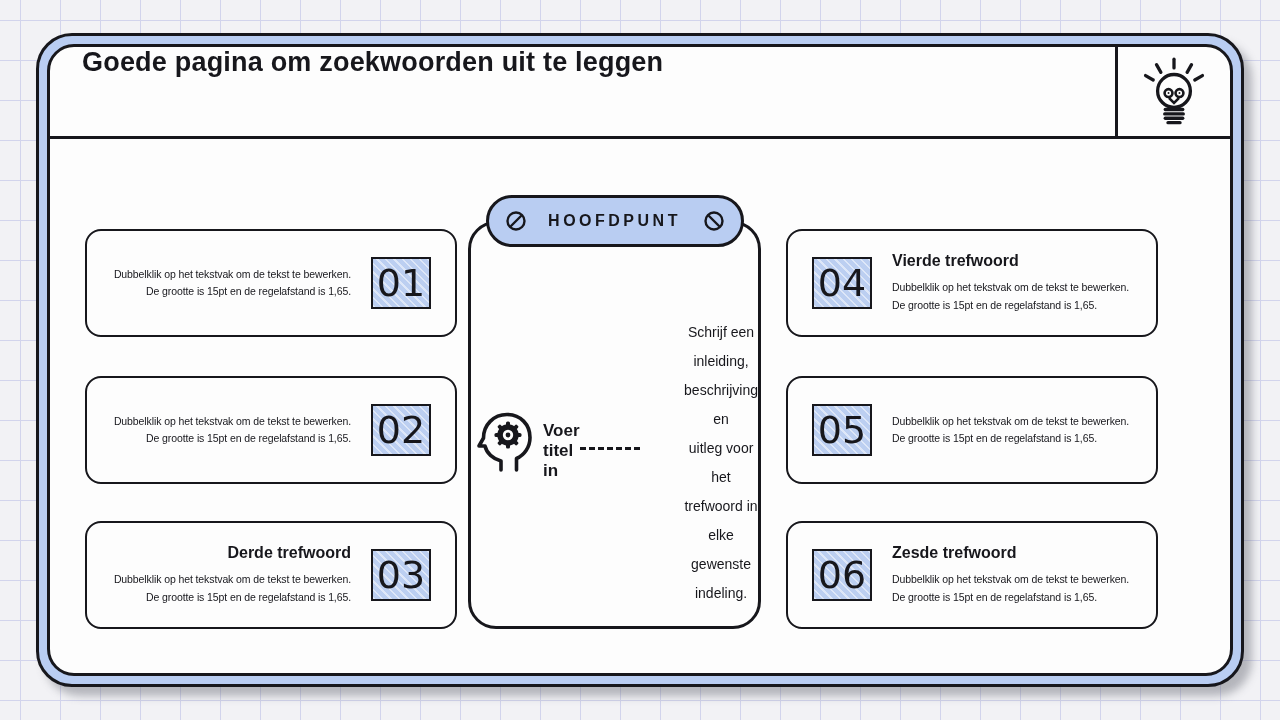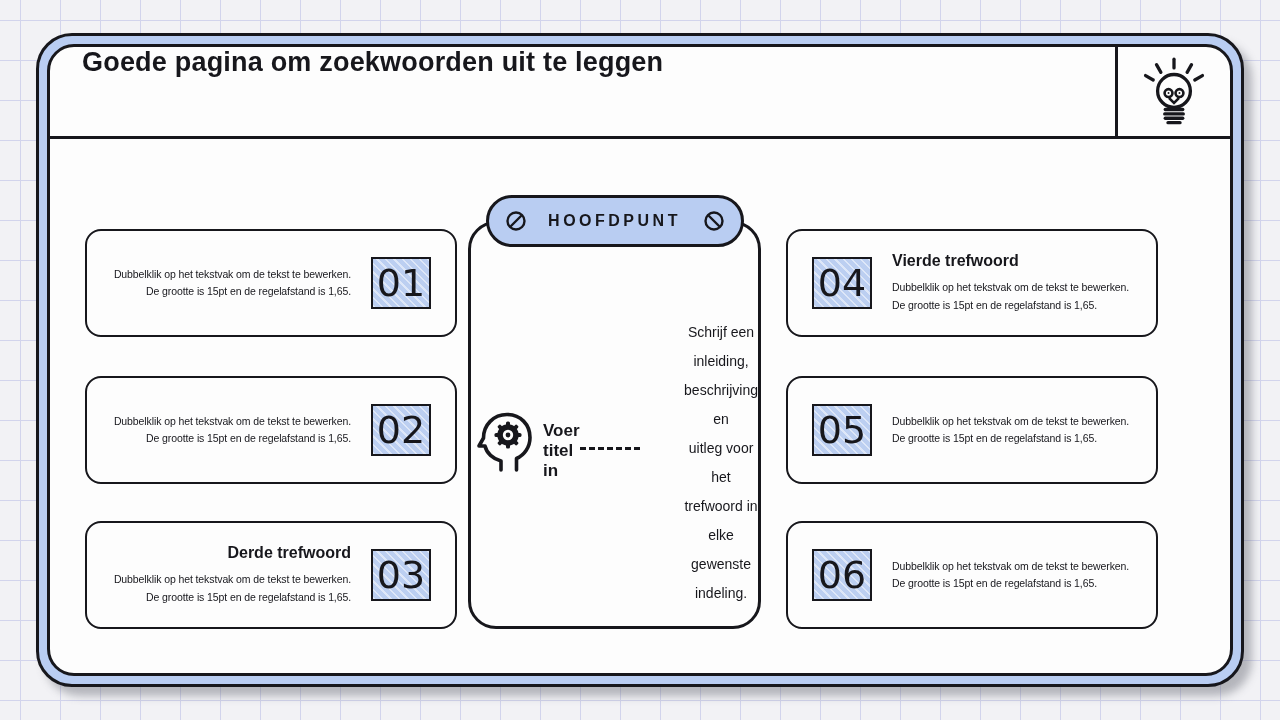--- a/index.html
+++ b/index.html
@@ -160,20 +160,21 @@
         <div class="knum">05</div>
         <div>
           <span class="kline">Dubbelklik op het tekstvak om de tekst te bewerken.</span>
           <span class="kline">De grootte is 15pt en de regelafstand is 1,65.</span>
         </div>
       </div>
 
       <div class="kcard right row3">
         <div class="knum">06</div>
         <div>
+          <div class="ktitle">Zesde trefwoord</div>
           <span class="kline">Dubbelklik op het tekstvak om de tekst te bewerken.</span>
           <span class="kline">De grootte is 15pt en de regelafstand is 1,65.</span>
         </div>
       </div>
 
       <div class="ccard">
         <div class="dash-arc"></div>
         <div class="pill">
           <span>
             <svg width="24" height="24" viewBox="0 0 24 24" fill="none" stroke="#17171c" stroke-width="2.4" stroke-linecap="round">

